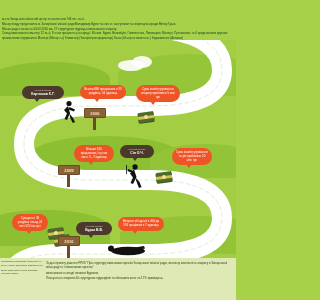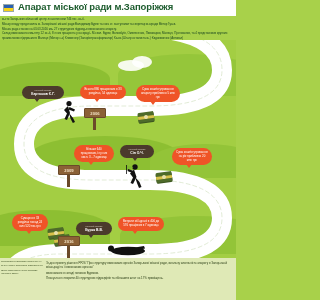--- a/index.html
+++ b/index.html
@@ -83,27 +83,20 @@
   .footer .ftxt p{margin:0 0 1.2px 0;}
   .sidebox{position:absolute;left:1px;top:2px;width:42px;
           font-size:2.4px;line-height:1.45;color:#34471c;}
   .sidebox p{margin:0 0 0.8px 0;}
 </style>
 </head>
 <body>
 
 <div id="root">
 
-  <div class="header">
-    <div class="flag">
-      <div class="fu"></div>
-        <div class="fd"></div>
-    </div>
-    <div class="title">Апарат міської ради м.Запоріжжя</div>
-  </div>
 
   <div class="intro">
     <p>м-сто Запор-жжя обласний центр з населенням 746 тис. ос-б.</p>
     <p>Міську владу представляє м. Запорізької міської ради Володимир Буряк та нога ст. заступники та секретар м.скради Віктор Гусєв.</p>
     <p>Міська рада станом на 03.03.2016 ма- 27 структурних підрозд-в виконавчого апарату.</p>
     <p>Склад виконавчого ком-тету 12 ос-б, 8 з них працюють у м.скраді - М.скол. Буряк, Воловбуїв, Омеляненко, Пивоваров, Малеця, Пустовалов, та 4 представники крупних промислових підприємств Малеця (Мотор с-ч) Клименер (Запоріжтрансформатор) Ко-ва (Шл-пр осталистань.) Євдокименко (Автоваз)</p>
   </div>
 
   <div class="scene">
     <div class="hill h1"></div>

